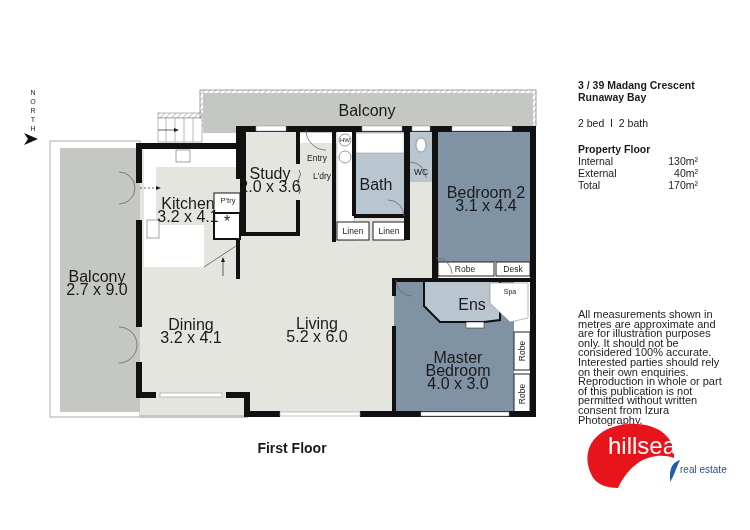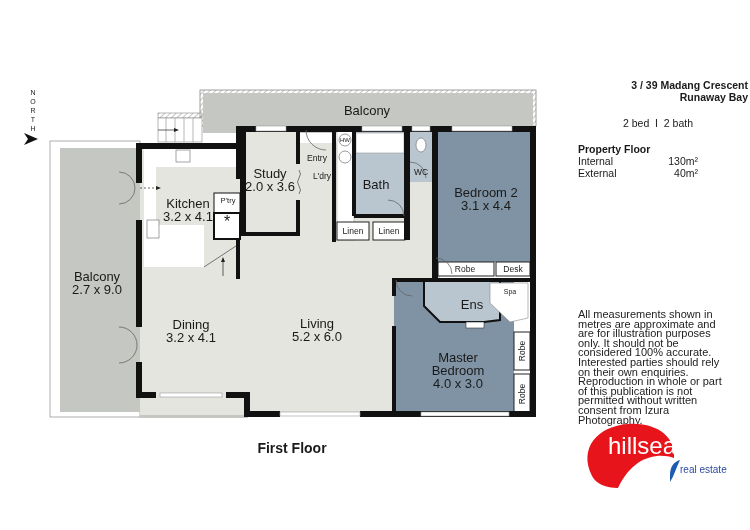--- a/index.html
+++ b/index.html
@@ -1,25 +1,25 @@
 <!DOCTYPE html>
 <html><head>
 <meta charset="utf-8">
 <style>
   html,body{margin:0;padding:0;background:#fff;}
   body{width:750px;height:530px;position:relative;overflow:hidden;font-family:"Liberation Sans",sans-serif;color:#1a1a1a;}
   .plan{position:absolute;left:0;top:0;width:560px;height:470px;}
-  .room-label{position:absolute;text-align:center;font-size:13px;line-height:13px;color:#1a1a1a;white-space:nowrap;transform:translate(-50%,-50%);}
+  .room-label{position:absolute;text-align:center;font-size:16px;line-height:13px;color:#1a1a1a;white-space:nowrap;transform:translate(-50%,-50%);}
   .small-label{position:absolute;font-size:8.5px;color:#1a1a1a;white-space:nowrap;transform:translate(-50%,-50%);}
   .north{position:absolute;left:28px;top:88px;width:10px;font-size:7px;line-height:9px;text-align:center;color:#222;}
   .north-arrow{position:absolute;left:24px;top:133px;}
   .floor-title{position:absolute;left:292px;top:440px;transform:translateX(-50%);font-weight:bold;font-size:14px;}
   .info{position:absolute;left:578px;top:79px;width:170px;font-size:10.5px;line-height:12px;}
-  .addr{font-weight:bold;font-size:10.5px;text-align:right;}
-  .beds{margin-top:14px;margin-left:45px;}
+  .addr{font-weight:bold;font-size:10.5px;}
+  .beds{margin-top:14px;}
   .ps-title{font-weight:bold;margin-top:14px;}
   .size-row{display:flex;}
   .size-row .k{width:75px;}
   .size-row .v{width:45px;text-align:right;}
   .disclaimer{position:absolute;left:578px;top:310px;width:150px;font-size:11px;line-height:9.6px;color:#222;}
   .logo{position:absolute;left:578px;top:418px;width:170px;height:72px;}
   .logo-name{position:absolute;left:30px;top:14px;color:#fff;font-size:24px;font-weight:normal;}
   .logo-tag{position:absolute;left:102px;top:46px;color:#2b4a9e;font-size:10px;}
 </style>
 </head>
@@ -240,20 +240,24 @@
   <div class="beds" style="white-space:pre;">2 bed  I  2 bath</div>
   <div class="ps-title">Property Floor</div>
   <div class="size-row">
     <span class="k">Internal</span>
     <span class="v">130m²</span>
   </div>
   <div class="size-row">
     <span class="k">External</span>
     <span class="v">40m²</span>
   </div>
+  <div class="size-row">
+    <span class="k">Total</span>
+    <span class="v">170m²</span>
+  </div>
 </div>
 
 <div class="disclaimer">All measurements shown in metres are approximate and are for illustration purposes only. It should not be considered 100% accurate. Interested parties should rely on their own enquiries. Reproduction in whole or part of this publication is not permitted without written consent from Izura Photography.</div>
 
 <div class="logo">
   <svg width="170" height="72" viewBox="0 0 170 72" style="position:absolute;left:0;top:0;">
     <path d="M 14 58 C 0 30, 20 8, 50 6 C 80 4, 98 20, 96 40 C 80 34, 55 38, 40 70 C 28 70, 18 66, 14 58 Z" fill="#e8141c"></path>
     <path d="M 92 58 C 92 48, 96 44, 102 42 C 98 50, 96 58, 92 64 Z" fill="#1e5cb3"></path>
   </svg>
   <div class="logo-name">hillsea</div>

